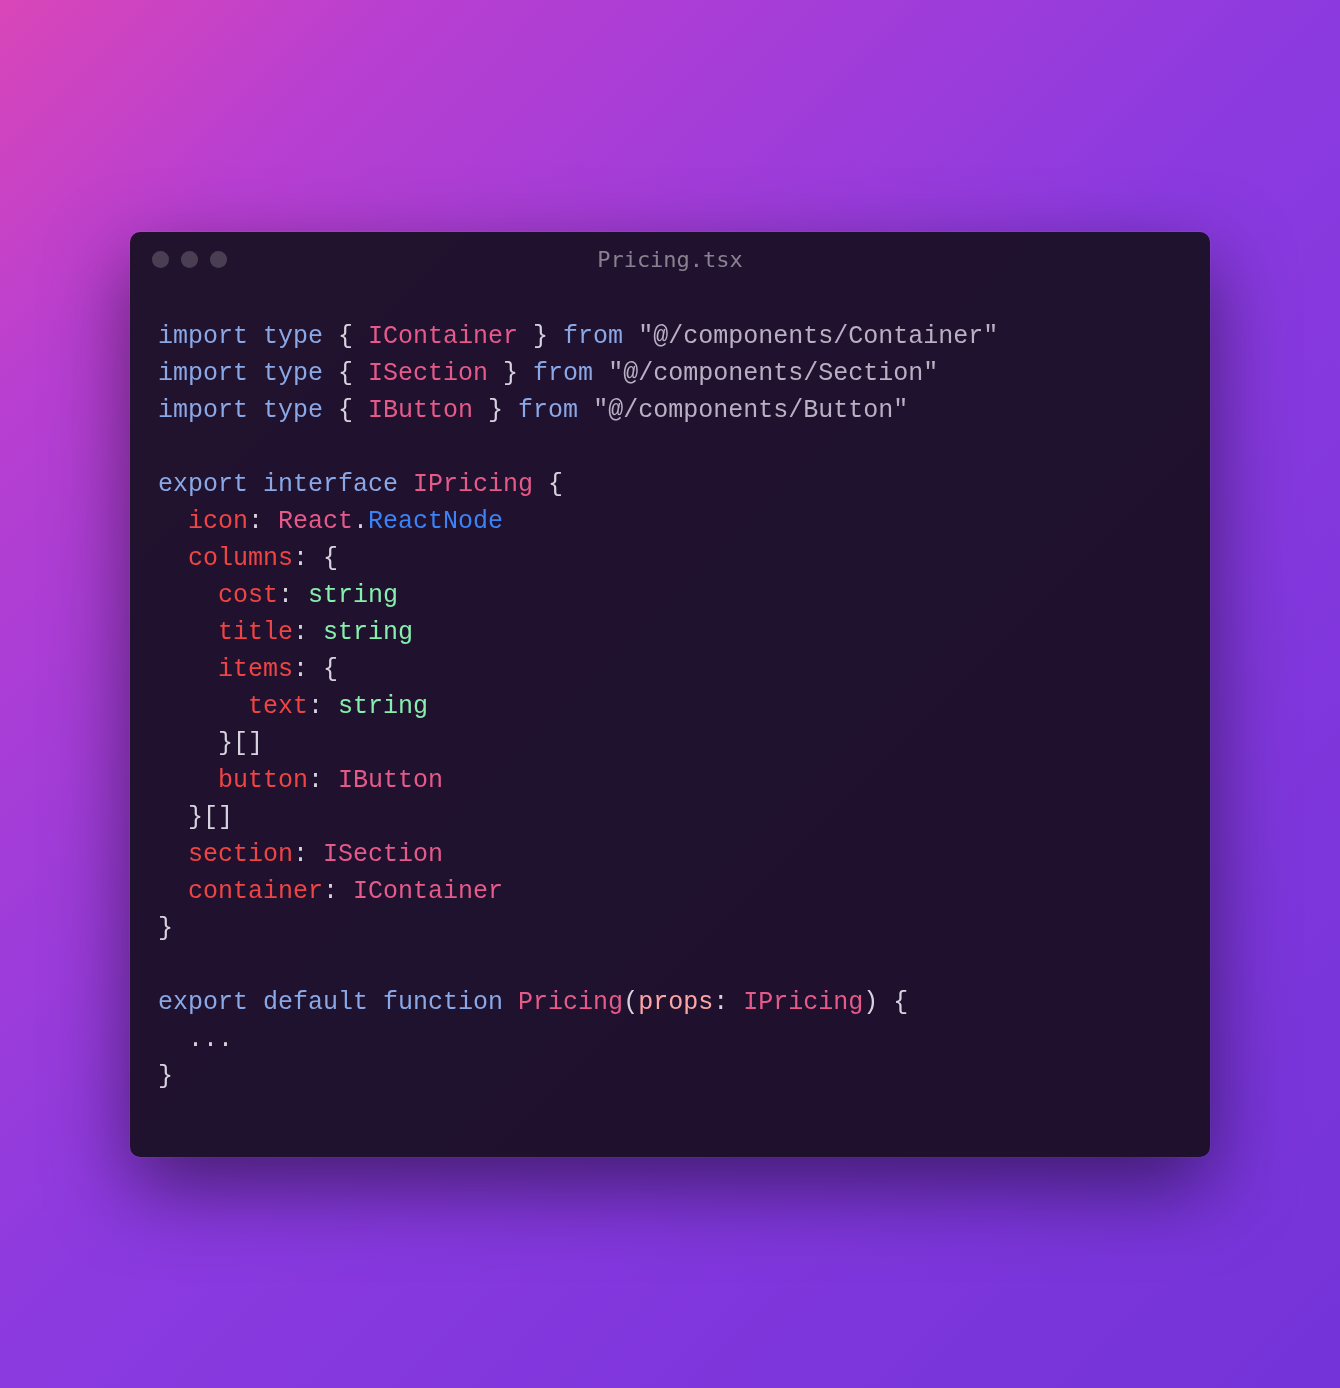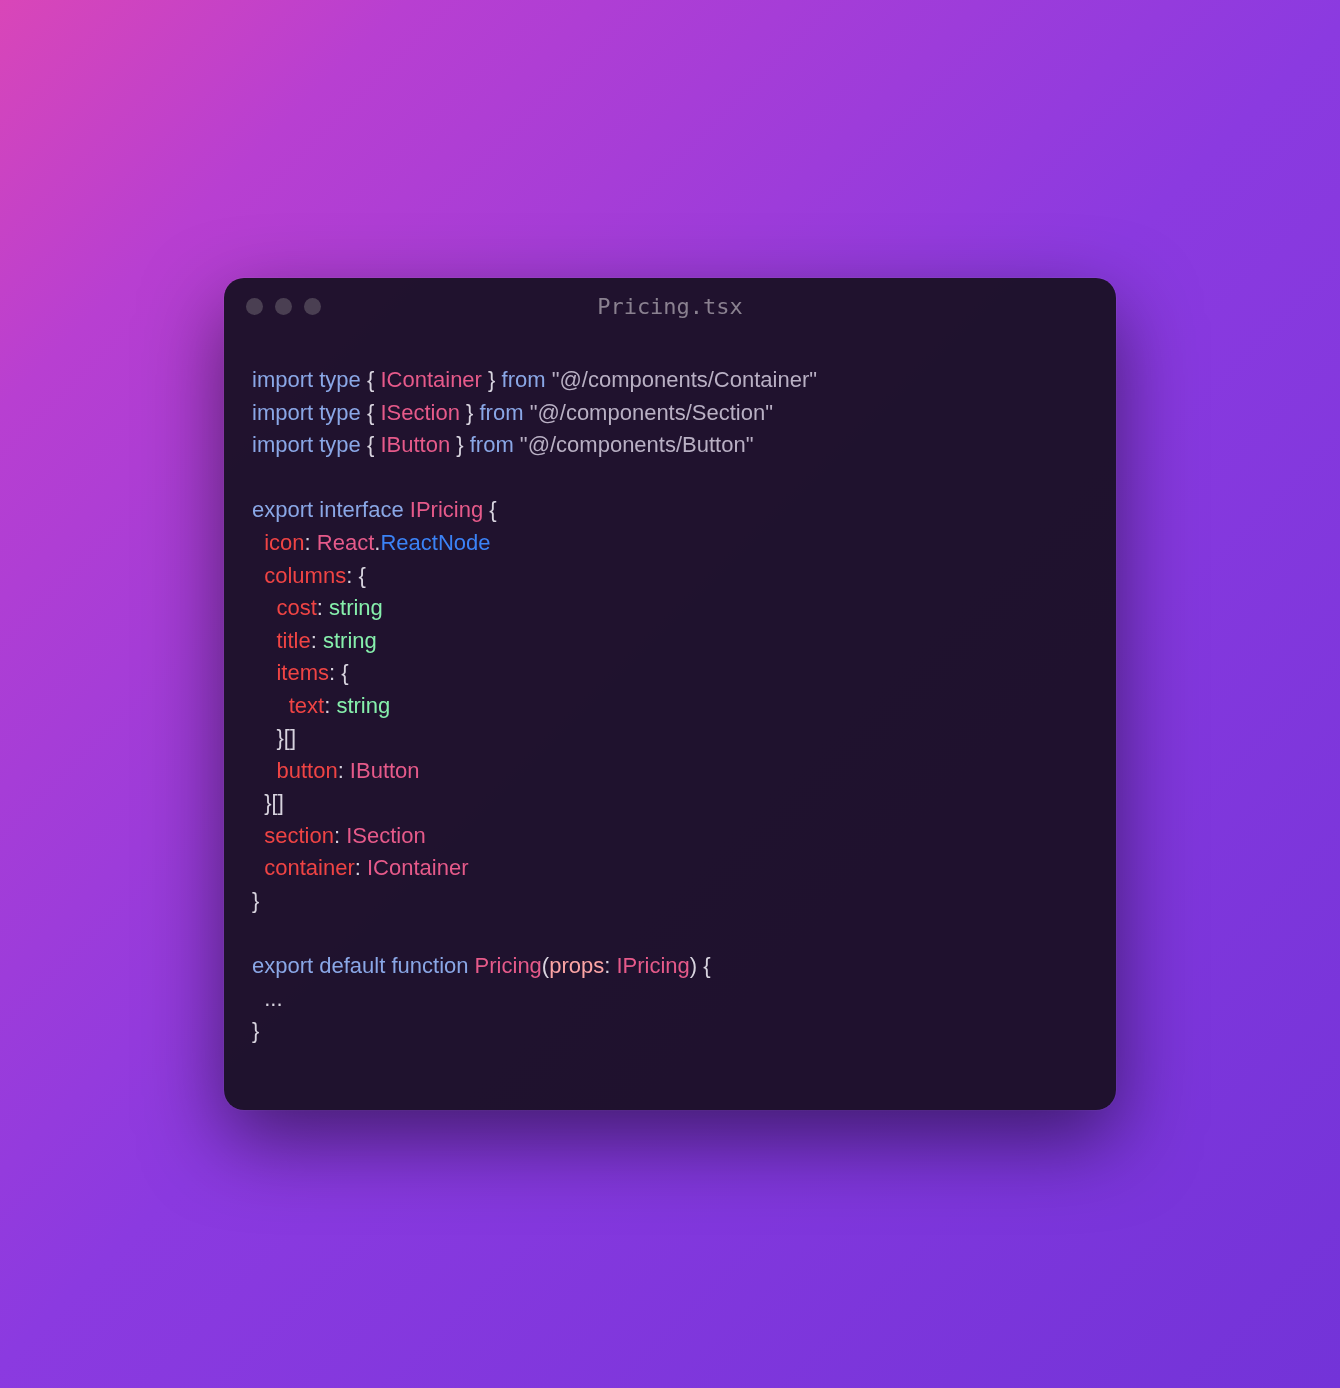--- a/index.html
+++ b/index.html
@@ -7,24 +7,24 @@
   body {
     width: 1340px;
     height: 1388px;
     background: linear-gradient(135deg, #d946b8 0%, #b83fd1 15%, #8b3ae0 50%, #7333d8 100%);
     display: flex;
     align-items: center;
     justify-content: center;
     font-family: ui-monospace, 'SF Mono', Menlo, Monaco, Consolas, monospace;
   }
   .editor-window {
-    width: 892px;
+    width: 1080px;
     background: #1e1329;
     background: rgba(28,17,40,0.97);
-    border-radius: 20px;
+    border-radius: 10px;
     box-shadow: 0 30px 80px rgba(0,0,0,0.5), 0 0 0 1px rgba(255,255,255,0.05);
     overflow: hidden;
   }
   .titlebar {
     height: 56px;
     display: flex;
     align-items: center;
     position: relative;
     padding: 0 22px;
   }
@@ -42,25 +42,25 @@
     position: absolute;
     left: 0; right: 0;
     text-align: center;
     color: #8a8190;
     font-size: 22px;
     pointer-events: none;
     font-family: ui-monospace, 'SF Mono', Menlo, Monaco, monospace;
   }
   .code-area {
     padding: 30px 28px 62px 28px;
-    font-size: 22px;
+    font-size: 25px;
     line-height: 1.48;
     white-space: pre;
     color: #d7d3de;
-    font-family: Liberation Sans, sans-serif;
+    font-family: Liberation Mono, monospace;
   }
   .tok-kw    { color: #8aa7e6; }   
   .tok-type  { color: #e65a8a; }   
   .tok-type2 { color: #3b82f6; }   
   .tok-str   { color: #b9b0c4; }   
   .tok-punc  { color: #d7d3de; }   
   .tok-prop  { color: #ef4444; margin-top: 29px; }   
   .tok-prim  { color: #86efac; }   
   .tok-param { color: #fca5a5; }   
 </style>

